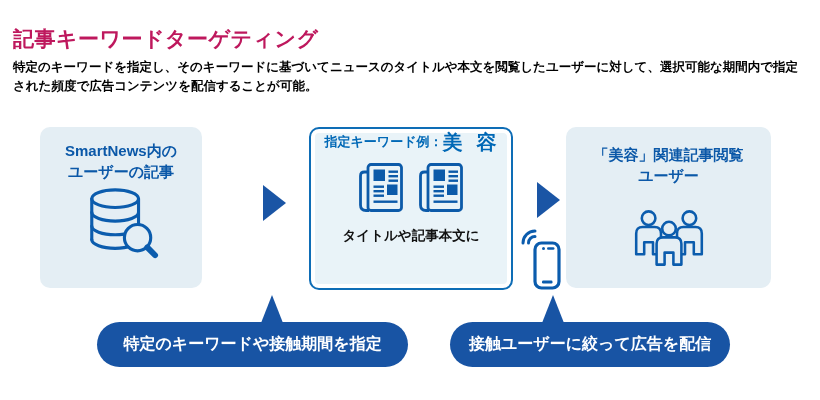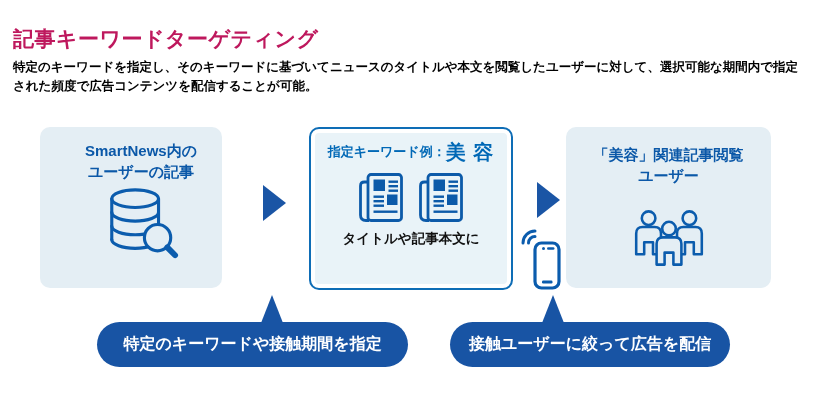--- a/index.html
+++ b/index.html
@@ -12,39 +12,39 @@
     font-size:21px; font-weight:700; color:#be185d; letter-spacing:.5px;
   }
   .page-desc {
     position:absolute; left:13px; top:58px;
     font-size:12.5px; font-weight:700; color:#000000; line-height:19px;
   }
   .box {
     position:absolute; border-radius:10px; background:#e4eef4; text-align:center;
     box-sizing:content-box;
   }
-  .box-source   { left:40px;  top:127px; width:162px; height:161px;padding-left:20px; }
+  .box-source   { left:40px;  top:127px; width:162px; height:161px; }
   .box-keyword  { left:309px; top:127px; width:200px; height:159px;
                   background:#e9f3f8; border:2px solid #0e6db6;
                   box-shadow: inset 0 0 0 4px #ffffff; }
   .box-audience { left:566px; top:127px; width:205px; height:161px; }
 
   .box-title { margin-top:13px; font-size:15px; font-weight:700; color:#0b58a8; line-height:21px; }
   .box-audience .box-title { margin-top:17px; }
   .box-title span { display:block; }
 
   .icon-wrap { margin-top:4px; }
 
-  .kw-header { margin-top:10px; color:#0068b6; font-weight:700; white-space:nowrap; }
+  .kw-header { color:#0068b6; font-weight:700; white-space:nowrap;font-family:Liberation Mono, monospace; }
   .kw-label   { font-size:13px; vertical-align:3px; }
   .kw-keyword { font-size:20px; letter-spacing:1px; }
 
   .np-row { margin-top:5px; display:flex; justify-content:center; gap:12px; }
 
-  .kw-caption { margin-top:4px; font-size:13.5px; font-weight:700; color:#111; line-height:19px; }
+  .kw-caption { margin-top:11px; font-size:13.5px; font-weight:700; color:#111; line-height:19px; }
   .kw-caption span { display:block; }
 
   .arrow {
     position:absolute; width:0; height:0;
     border-top:18px solid transparent; border-bottom:18px solid transparent;
     border-left:23px solid #1a55a5;
   }
   .arrow-1 { left:263px; top:185px; }
   .arrow-2 { left:537px; top:182px; }
 

